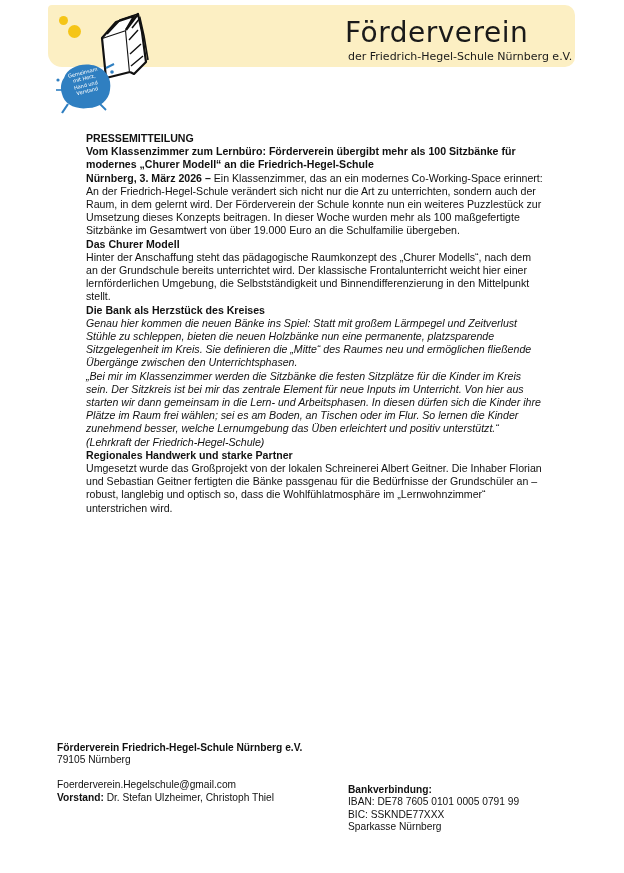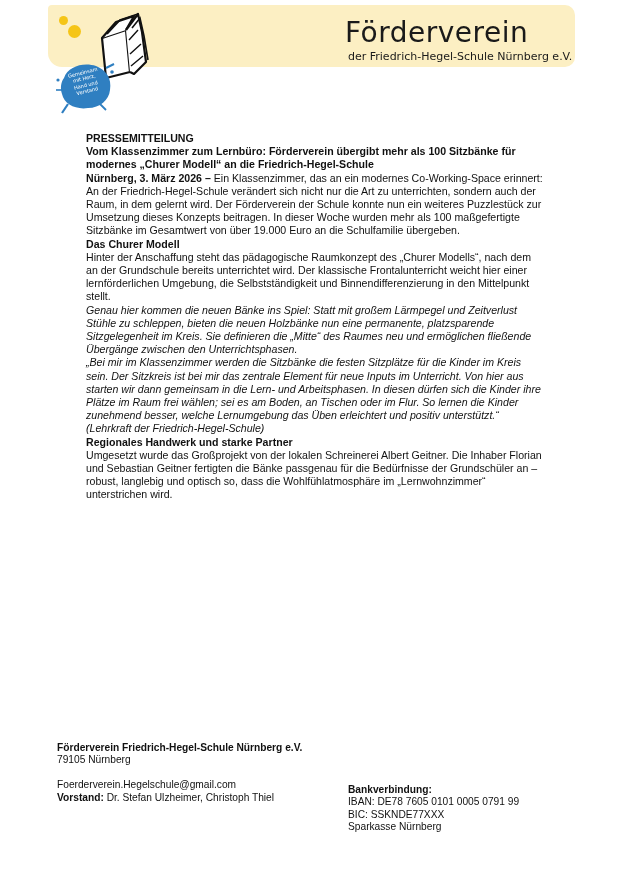--- a/index.html
+++ b/index.html
@@ -84,20 +84,21 @@
 <div class="brand-sub">der Friedrich-Hegel-Schule Nürnberg e.V.</div>
 
 <div class="content">
   <p class="label">PRESSEMITTEILUNG</p>
   <p class="headline">Vom Klassenzimmer zum Lernbüro: Förderverein übergibt mehr als 100 Sitzbänke für modernes „Churer Modell“ an die Friedrich-Hegel-Schule</p>
   <p class="lead"><span class="bold">Nürnberg, 3. März 2026 –</span><span> Ein Klassenzimmer, das an ein modernes Co-Working-Space erinnert: An der Friedrich-Hegel-Schule verändert sich nicht nur die Art zu unterrichten, sondern auch der Raum, in dem gelernt wird. Der Förderverein der Schule konnte nun ein weiteres Puzzlestück zur Umsetzung dieses Konzepts beitragen. In dieser Woche wurden mehr als 100 maßgefertigte Sitzbänke im Gesamtwert von über 19.000 Euro an die Schulfamilie übergeben.</span></p>
 
   <p class="h2">Das Churer Modell</p>
   <p class="para">Hinter der Anschaffung steht das pädagogische Raumkonzept des „Churer Modells“, nach dem an der Grundschule bereits unterrichtet wird. Der klassische Frontalunterricht weicht hier einer lernförderlichen Umgebung, die Selbstständigkeit und Binnendifferenzierung in den Mittelpunkt stellt.</p>
 
+  <p class="h2">Die Bank als Herzstück des Kreises</p>
   <p class="para2">Genau hier kommen die neuen Bänke ins Spiel: Statt mit großem Lärmpegel und Zeitverlust Stühle zu schleppen, bieten die neuen Holzbänke nun eine permanente, platzsparende Sitzgelegenheit im Kreis. Sie definieren die „Mitte“ des Raumes neu und ermöglichen fließende Übergänge zwischen den Unterrichtsphasen.</p>
   <p class="para2">„Bei mir im Klassenzimmer werden die Sitzbänke die festen Sitzplätze für die Kinder im Kreis sein. Der Sitzkreis ist bei mir das zentrale Element für neue Inputs im Unterricht. Von hier aus starten wir dann gemeinsam in die Lern- und Arbeitsphasen. In diesen dürfen sich die Kinder ihre Plätze im Raum frei wählen; sei es am Boden, an Tischen oder im Flur. So lernen die Kinder zunehmend besser, welche Lernumgebung das Üben erleichtert und positiv unterstützt.“ (Lehrkraft der Friedrich-Hegel-Schule)</p>
 
   <p class="h2">Regionales Handwerk und starke Partner</p>
   <p class="para">Umgesetzt wurde das Großprojekt von der lokalen Schreinerei Albert Geitner. Die Inhaber Florian und Sebastian Geitner fertigten die Bänke passgenau für die Bedürfnisse der Grundschüler an – robust, langlebig und optisch so, dass die Wohlfühlatmosphäre im „Lernwohnzimmer“ unterstrichen wird.</p>
 </div>
 
 <div class="footer-left">
   <div class="bold">Förderverein Friedrich-Hegel-Schule Nürnberg e.V.</div>
   <div>79105 Nürnberg</div>

